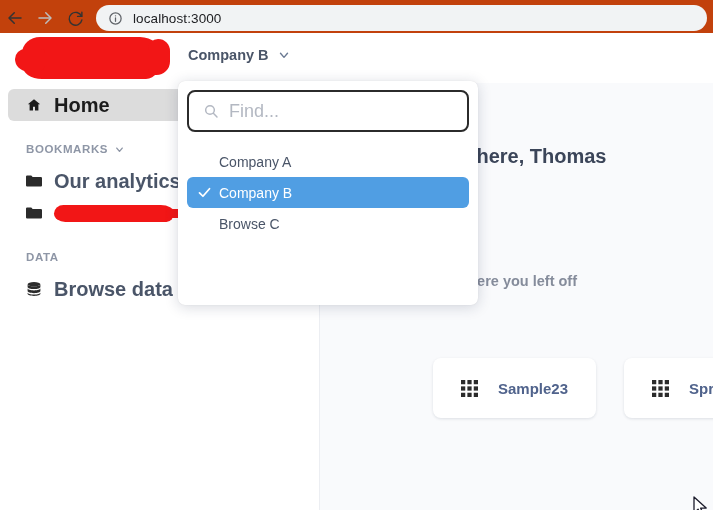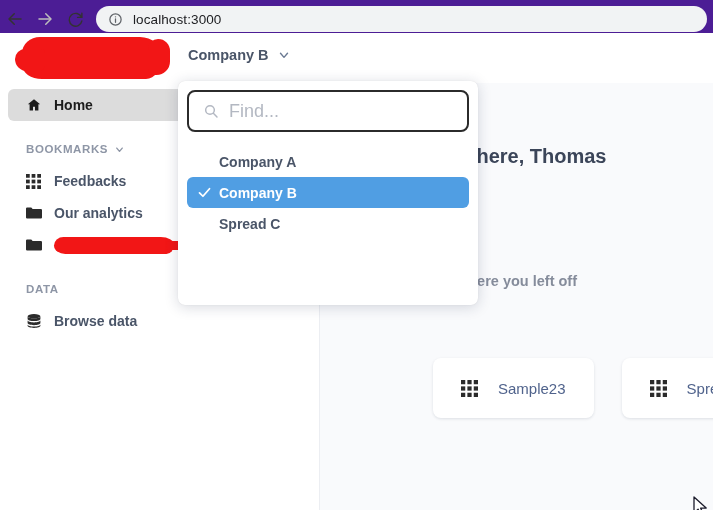--- a/index.html
+++ b/index.html
@@ -7,23 +7,23 @@
     width: 713px; height: 510px;
     overflow: hidden;
     background: #ffffff;
     font-family: "Liberation Sans", sans-serif;
   }
 
   
   .browser-bar {
     position: absolute; top: 0; left: 0;
     width: 713px; height: 39px;
-    background: #4c1d95;
-    display: flex; align-items: center;
-    border-bottom: 1px solid #a16207;
+    background: #c2410c;
+    display: flex; align-items: center;
+    border-bottom: 3px solid #a16207;
   }
   .nav-btn {
     width: 30px; height: 30px;
     display: flex; align-items: center; justify-content: center;
     flex: 0 0 auto;
   }
   .nav-btn svg { display: block; }
   .omnibox {
     margin-left: 6px;
     height: 26px;
@@ -100,21 +100,21 @@
     height: 32px;
     margin: 0 14px 0 8px;
     border-radius: 6px;
     display: flex; align-items: center;
     padding-left: 18px;
     cursor: pointer;
   }
   .side-item.active { background: #dcdcdc; }
   .side-item .ic { width: 22px; display: flex; align-items:center; flex:0 0 auto;}
   .side-item .lbl {
-    font-size: 14px; font-weight: 700; color: #4a5568;
+    font-size: 20px; font-weight: 700; color: #4a5568;
     margin-left: 6px; white-space: nowrap;
   }
   .side-item.active .lbl { color: #1c1c1c; }
 
   .section-head {
     display: flex; align-items: center; gap: 6px;
     padding-left: 26px;
     margin-top: 20px; margin-bottom: 8px;
     height: 16px;
     cursor: default;
@@ -174,21 +174,21 @@
     background: #ffffff;
     border-radius: 8px;
     box-shadow: 0 1px 3px rgba(20,30,60,0.12);
     display: flex; align-items: center;
     padding: 0 28px;
     cursor: pointer;
   }
   .card .grid-ic { flex: 0 0 auto; display:flex; }
   .card .card-lbl {
     margin-left: 20px;
-    font-size: 15px; font-weight: 400;
+    font-size: 15px; font-weight: 700;
     color: #50638c;
     white-space: nowrap;
   }
 
   
   .popover {
     position: absolute;
     left: 178px; top: 48px;
     width: 300px; height: 224px;
     background: #ffffff;
@@ -218,21 +218,21 @@
   .opt-list { margin-top: 14px; }
   .opt {
     height: 31px;
     border-radius: 6px;
     display: flex; align-items: center;
     padding-left: 10px;
     cursor: pointer;
   }
   .opt .check { width: 22px; flex:0 0 auto; display:flex; align-items:center; }
   .opt .opt-lbl {
-    font-size: 14px; font-weight: 700; color: #4a5568;
+    font-size: 14px; font-weight: 400; color: #4a5568;
     white-space: nowrap;
   }
   .opt.selected { background: #509ee3; }
   .opt.selected .opt-lbl { color: #ffffff; }
 
   
   .cursor {
     position: absolute;
     left: 693px; top: 496px;
     z-index: 60;
@@ -304,36 +304,20 @@
       <span class="lbl">Home</span>
     </div>
 
     <div class="section-head clickable">
       <span class="txt">BOOKMARKS</span>
       <span style="display:flex;">
         <svg width="11" height="11" viewBox="0 0 24 24" fill="none" stroke="#8e96a6" stroke-width="3" stroke-linecap="round" stroke-linejoin="round">
           <polyline points="6 9 12 16 18 9"></polyline>
         </svg>
       </span>
-    </div>
-    <div class="side-item">
-      <span class="ic">
-        <svg width="15" height="15" viewBox="0 0 16 16" fill="#2b2b2b">
-          <rect x="0" y="0" width="4" height="4"></rect>
-            <rect x="6" y="0" width="4" height="4"></rect>
-            <rect x="12" y="0" width="4" height="4"></rect>
-          <rect x="0" y="6" width="4" height="4"></rect>
-            <rect x="6" y="6" width="4" height="4"></rect>
-            <rect x="12" y="6" width="4" height="4"></rect>
-          <rect x="0" y="12" width="4" height="4"></rect>
-            <rect x="6" y="12" width="4" height="4"></rect>
-            <rect x="12" y="12" width="4" height="4"></rect>
-        </svg>
-      </span>
-      <span class="lbl">Feedbacks</span>
     </div>
 
     <div class="side-item">
       <span class="ic">
         <svg width="16" height="14" viewBox="0 0 20 16" fill="#2b2b2b">
           <path d="M0 2.4A1.4 1.4 0 0 1 1.4 1h5.2l1.7 2h10.3A1.4 1.4 0 0 1 20 4.4v9.2A1.4 1.4 0 0 1 18.6 15H1.4A1.4 1.4 0 0 1 0 13.6z"></path>
         </svg>
       </span>
       <span class="lbl">Our analytics</span>
     </div>
@@ -420,21 +404,21 @@
       <div class="opt selected">
         <span class="check">
           <svg width="15" height="15" viewBox="0 0 24 24" fill="none" stroke="#ffffff" stroke-width="2.8" stroke-linecap="round" stroke-linejoin="round">
             <polyline points="4 12.5 9.5 18 20 6"></polyline>
           </svg>
         </span>
         <span class="opt-lbl">Company B</span>
       </div>
       <div class="opt">
         <span class="check"></span>
-        <span class="opt-lbl">Spread C</span>
+        <span class="opt-lbl">Browse C</span>
       </div>
     </div>
   </div>
 
 </div>
 
 <div class="cursor">
   <svg width="16" height="22" viewBox="0 0 16 22">
     <path d="M1 1 L1 17 L5.1 13.2 L7.8 19.4 L10.4 18.2 L7.7 12.2 L13.2 12.0 Z" fill="#ffffff" stroke="#1b1b2b" stroke-width="1.3" stroke-linejoin="round"></path>
   </svg>

